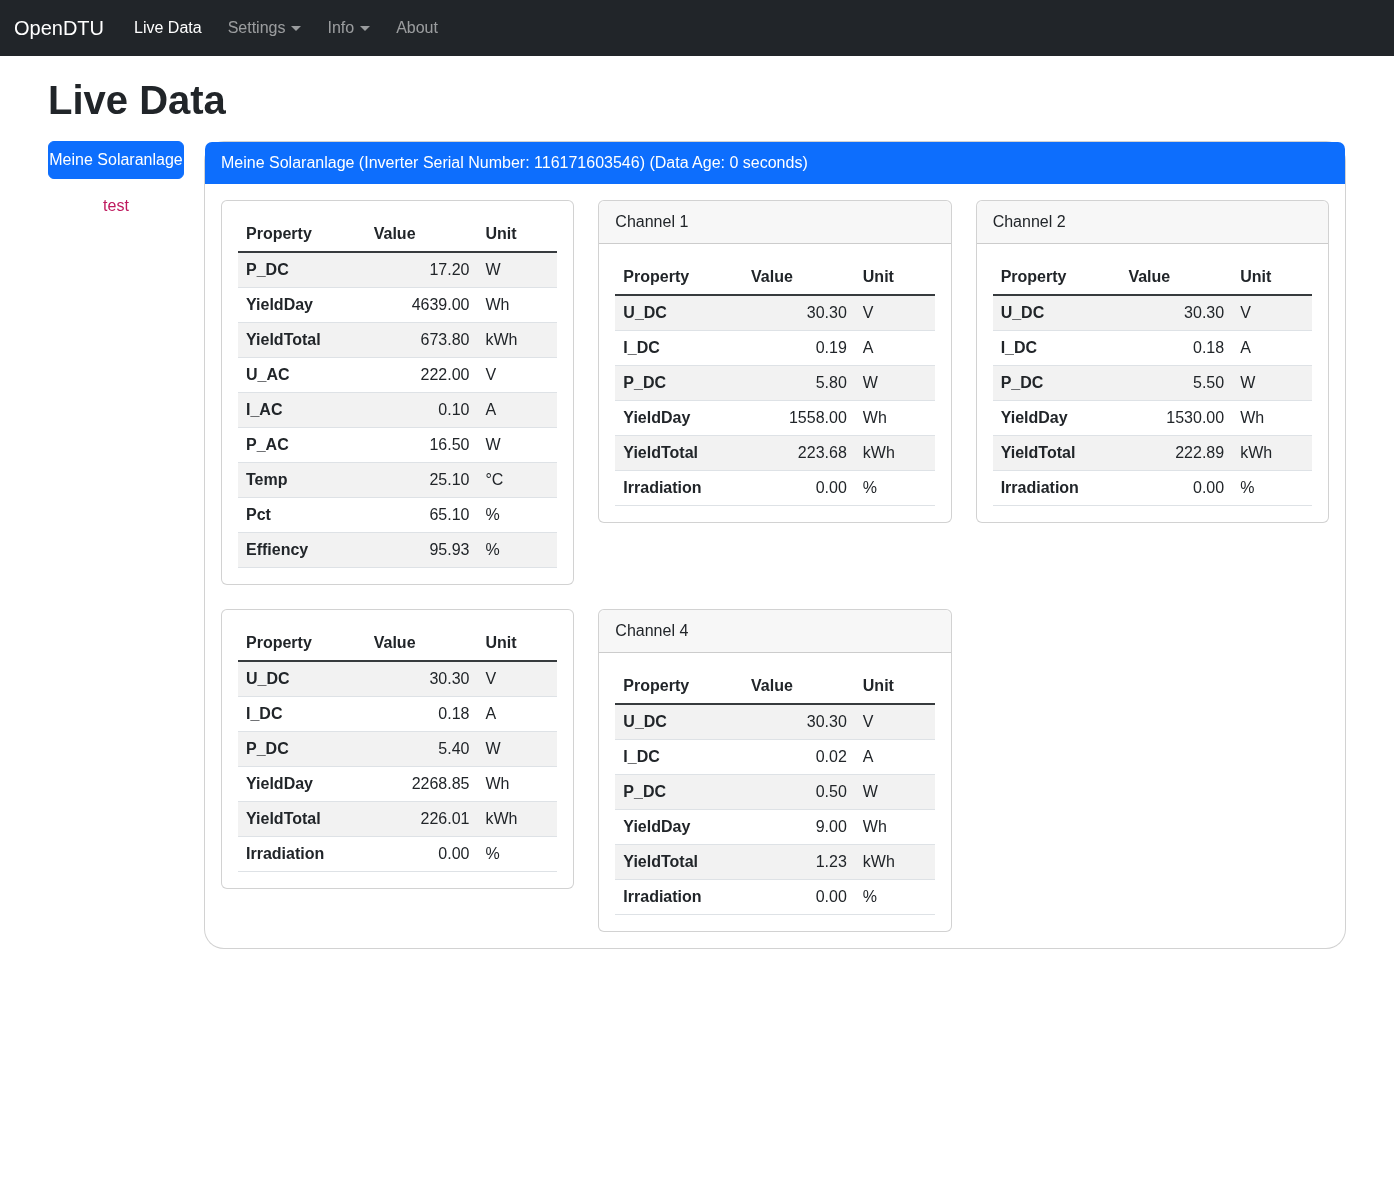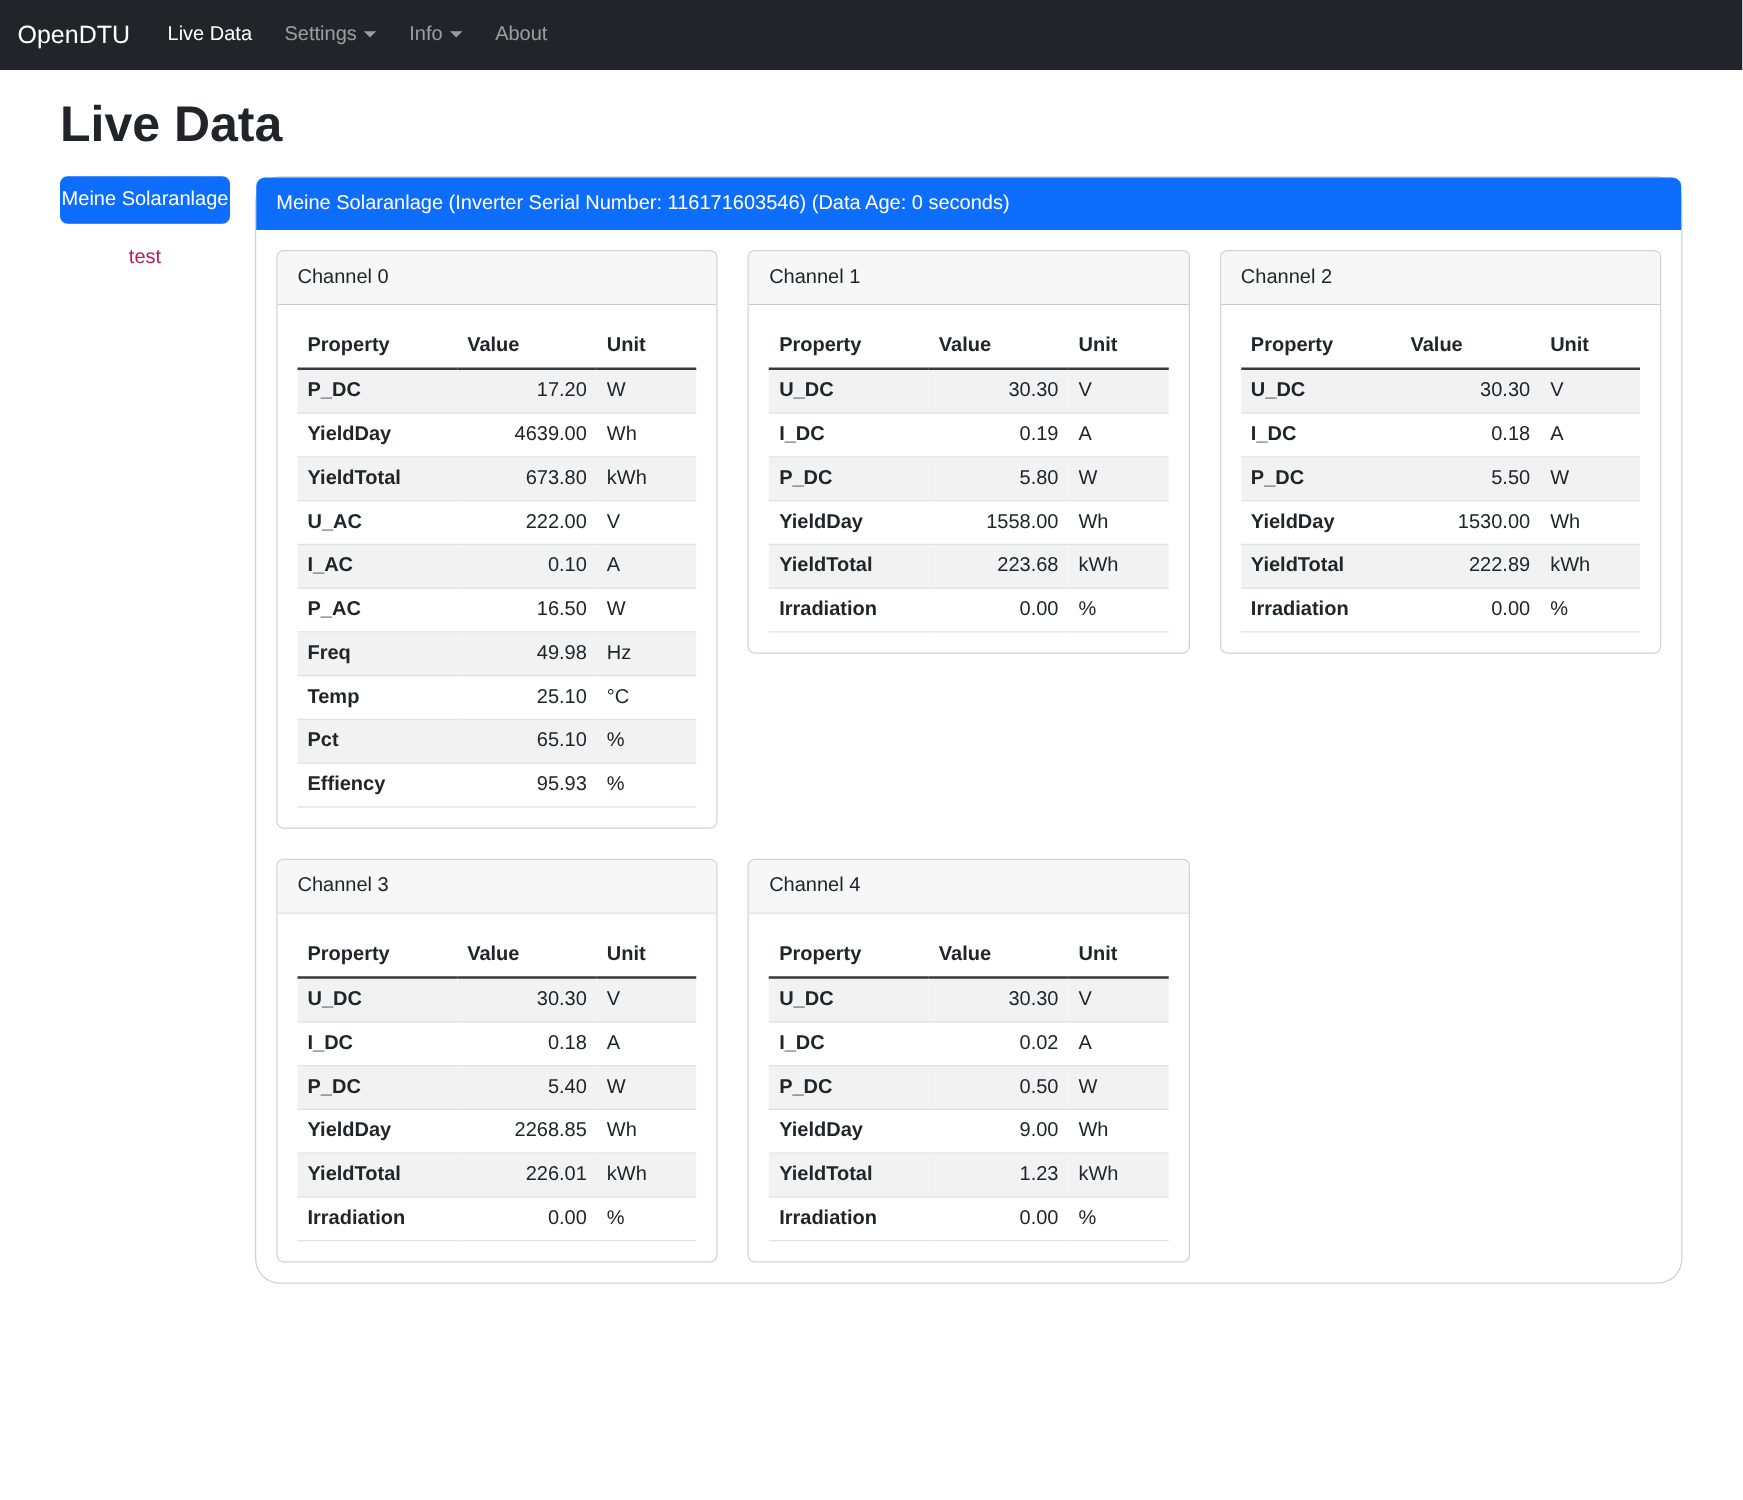--- a/index.html
+++ b/index.html
@@ -182,21 +182,20 @@
     <div class="sidebar">
       <button class="inverter-button">Meine Solaranlage</button>
       <a href="#" class="test-link">test</a>
     </div>
 
     <div class="inverter-panel">
       <div class="panel-header">Meine Solaranlage (Inverter Serial Number: 116171603546) (Data Age: 0 seconds)</div>
       <div class="panel-body">
         <div class="channels-grid">
             <div class="channel-card">
-              <div class="channel-header">Channel 0</div>
               <div class="channel-body">
                 <table class="data-table">
                   <thead>
                     <tr>
                       <th>Property</th>
                       <th>Value</th>
                       <th>Unit</th>
                     </tr>
                   </thead>
                   <tbody>
@@ -222,25 +221,20 @@
                     </tr>
                     <tr>
                       <th>I_AC</th>
                       <td class="value-cell">0.10</td>
                       <td class="unit-cell">A</td>
                     </tr>
                     <tr>
                       <th>P_AC</th>
                       <td class="value-cell">16.50</td>
                       <td class="unit-cell">W</td>
-                    </tr>
-                    <tr>
-                      <th>Freq</th>
-                      <td class="value-cell">49.98</td>
-                      <td class="unit-cell">Hz</td>
                     </tr>
                     <tr>
                       <th>Temp</th>
                       <td class="value-cell">25.10</td>
                       <td class="unit-cell">°C</td>
                     </tr>
                     <tr>
                       <th>Pct</th>
                       <td class="value-cell">65.10</td>
                       <td class="unit-cell">%</td>
@@ -340,21 +334,20 @@
                     <tr>
                       <th>Irradiation</th>
                       <td class="value-cell">0.00</td>
                       <td class="unit-cell">%</td>
                     </tr>
                   </tbody>
                 </table>
               </div>
             </div>
             <div class="channel-card">
-              <div class="channel-header">Channel 3</div>
               <div class="channel-body">
                 <table class="data-table">
                   <thead>
                     <tr>
                       <th>Property</th>
                       <th>Value</th>
                       <th>Unit</th>
                     </tr>
                   </thead>
                   <tbody>

